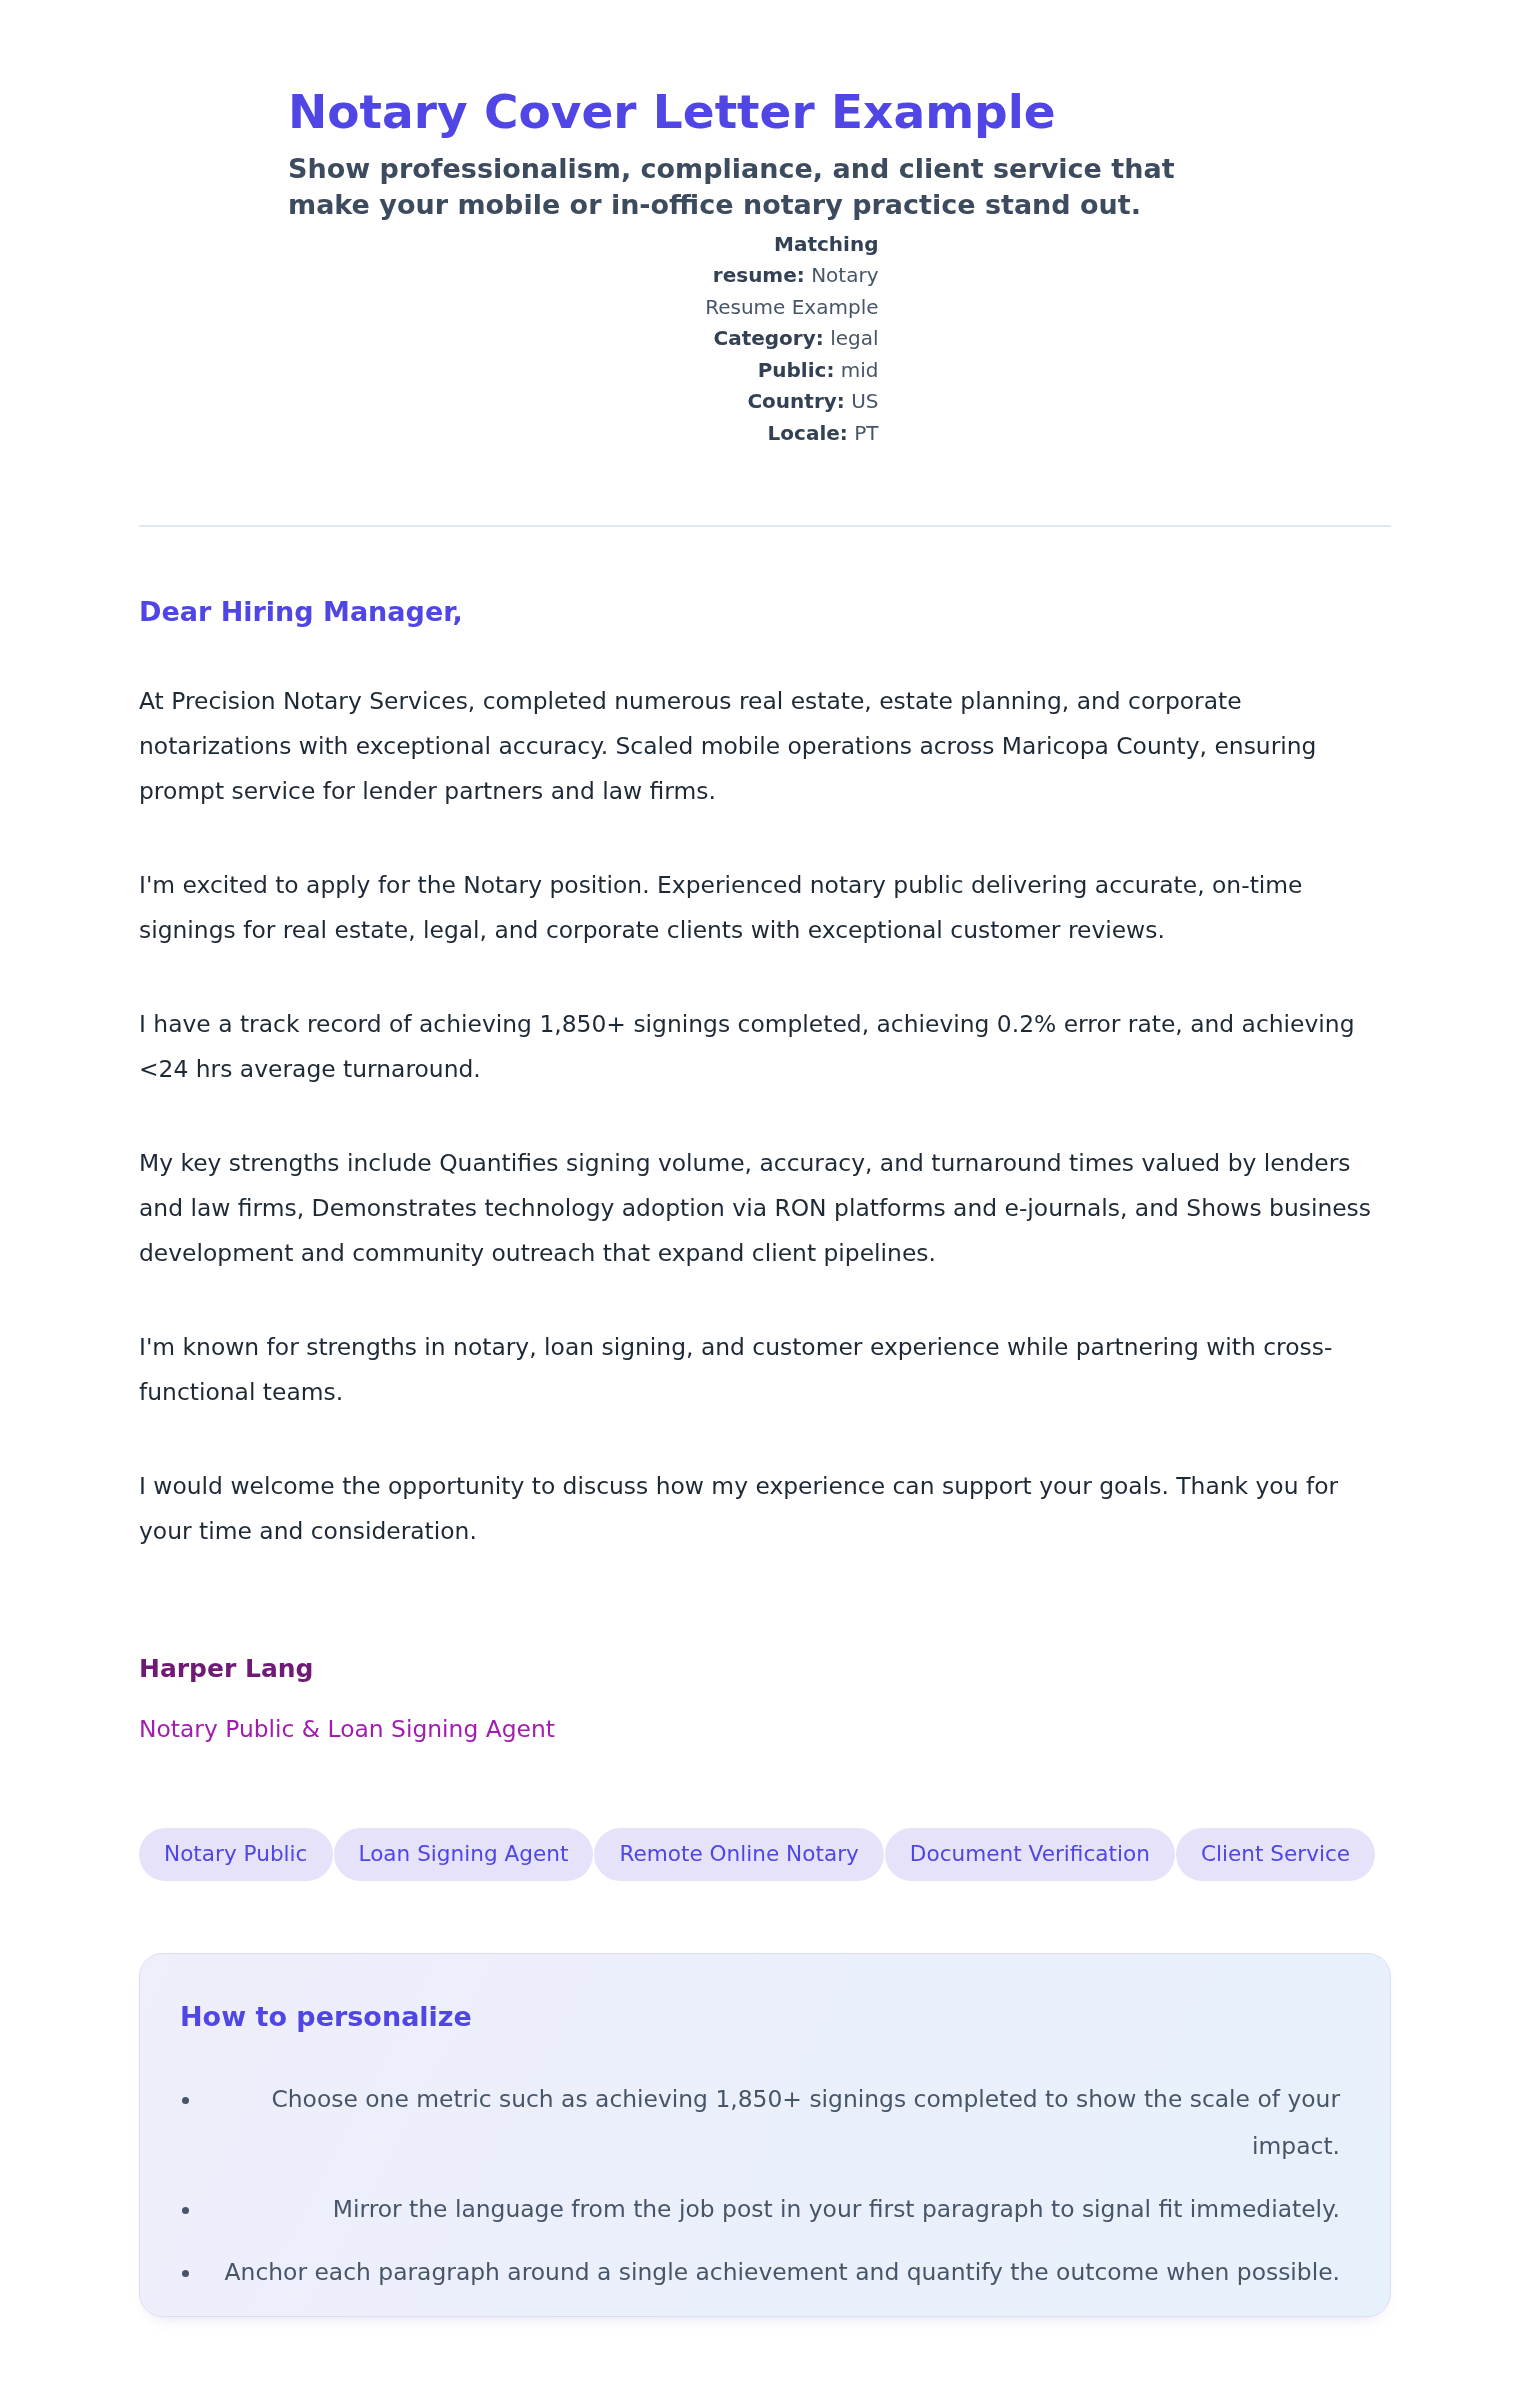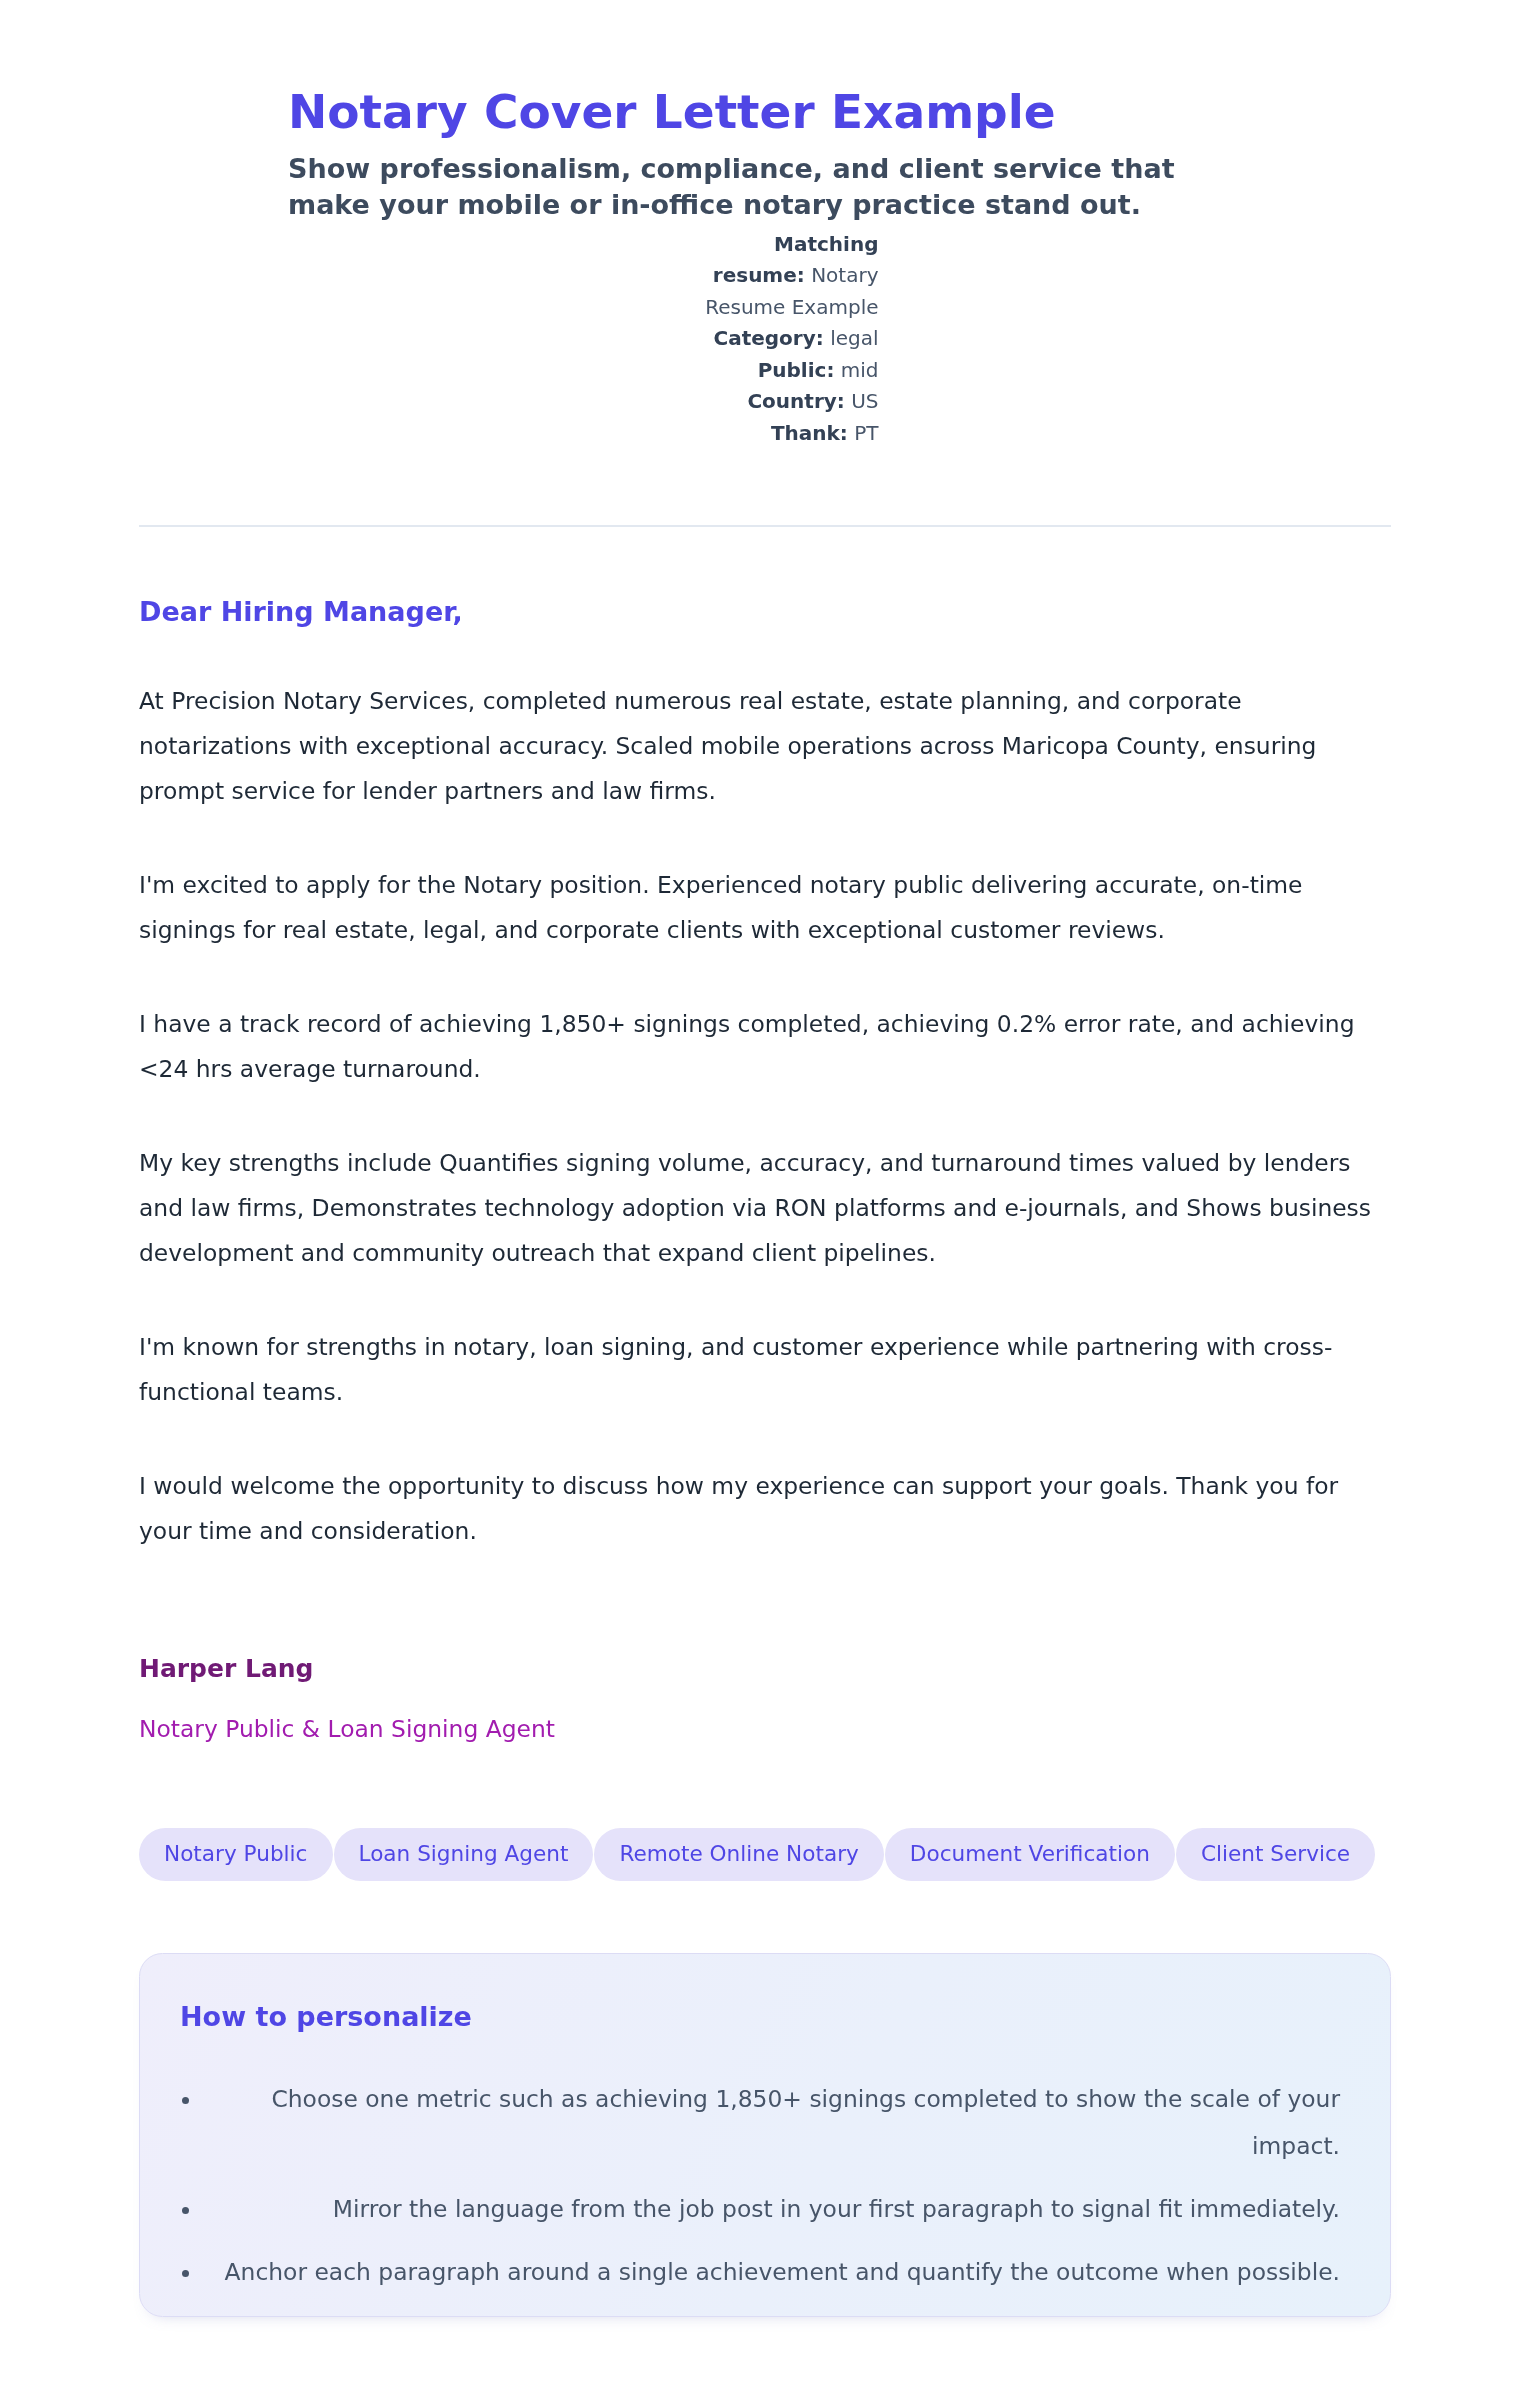--- a/index.html
+++ b/index.html
@@ -120,21 +120,21 @@
   <div class="header">
     <div class="header-left">
       <h1 class="title">Notary Cover Letter Example</h1>
       <div class="subtitle">Show professionalism, compliance, and client service that make your mobile or in-office notary practice stand out.</div>
     </div>
     <div class="meta">
       <div class="meta-row"><span class="meta-label">Matching resume:</span> <span>Notary Resume Example</span></div>
       <div class="meta-row"><span class="meta-label">Category:</span> <span>legal</span></div>
       <div class="meta-row"><span class="meta-label">Public:</span> <span>mid</span></div>
       <div class="meta-row"><span class="meta-label">Country:</span> <span>US</span></div>
-      <div class="meta-row"><span class="meta-label">Thank:</span> <span>PT</span></div>
+      <div class="meta-row"><span class="meta-label">Locale:</span> <span>PT</span></div>
     </div>
   </div>
 
   <hr class="divider">
 
   <div class="letter">
     <div class="greeting">Dear Hiring Manager,</div>
     <p class="para">At Precision Notary Services, completed numerous real estate, estate planning, and corporate notarizations with exceptional accuracy. Scaled mobile operations across Maricopa County, ensuring prompt service for lender partners and law firms.</p>
     <p class="para">I'm excited to apply for the Notary position. Experienced notary public delivering accurate, on-time signings for real estate, legal, and corporate clients with exceptional customer reviews.</p>
     <p class="para">I have a track record of achieving 1,850+ signings completed, achieving 0.2% error rate, and achieving &lt;24 hrs average turnaround.</p>

